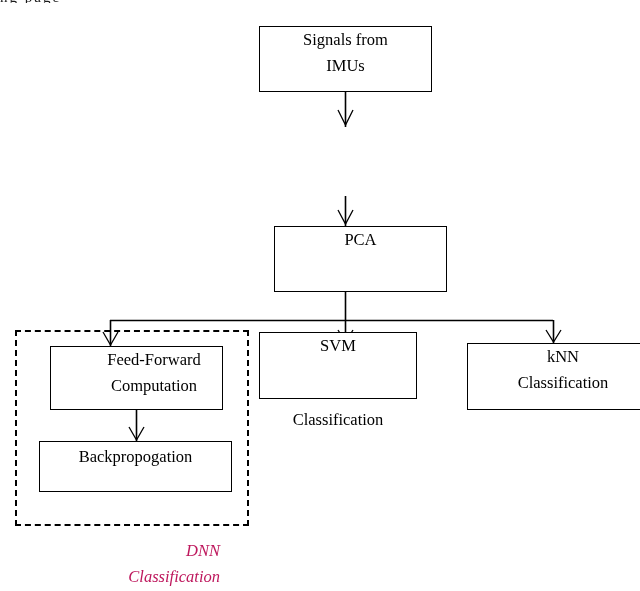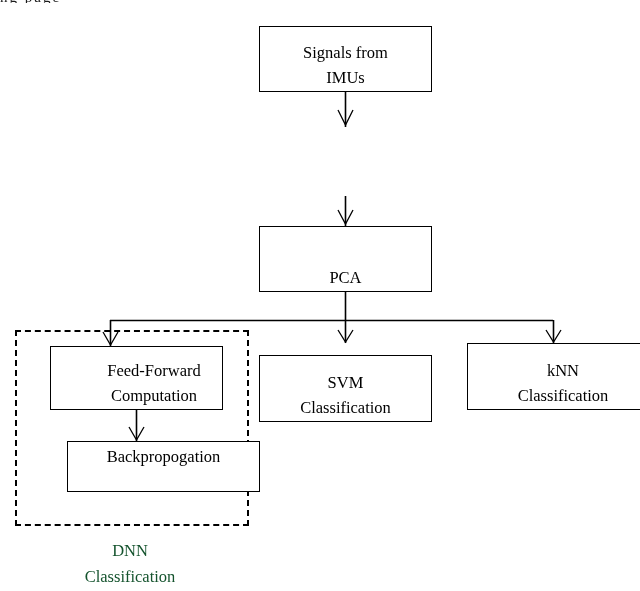--- a/index.html
+++ b/index.html
@@ -23,42 +23,43 @@
     height: 591px;
   }
   .node {
     position: absolute;
     box-sizing: border-box;
     background: #ffffff;
     border: 1.6px solid #000000;
     display: flex;
     flex-direction: column;
     align-items: center;
-    justify-content: flex-end;
+    justify-content: flex-start;
     text-align: center;
     color: #000000;
     font-size: 16.5px;
     line-height: 1.55;
     z-index: 2;
   }
   .node .line2 { display: block; }
   .group-dashed {
     position: absolute;
     box-sizing: border-box;
     border: 2.2px dashed #000000;
     background: transparent;
     z-index: 1;
   }
   .caption {
     position: absolute;
-    text-align: center;
-    color: #14532d;
+    text-align: right;
+    color: #be185d;
     font-size: 16.5px;
     line-height: 1.55;
     z-index: 2;
+    font-style: italic;
   }
   .clip-top {
     position: absolute;
     left: 0;
     top: -11px;
     width: 120px;
     height: 14px;
     color: #1a1a1a;
     font-size: 15px;
     letter-spacing: 2px;
@@ -118,34 +119,34 @@
   </svg>
 
   <div class="group-dashed" style="left:15px; top:330px; width:234px; height:196px;"></div>
 
   <div class="node" style="left:259px; top:26px; width:173px; height:66px;">
     <span>Signals from</span>
     <span class="line2">IMUs</span>
   </div>
 
 
-  <div class="node" style="left:259px; top:226px; width:173px; height:66px;">
+  <div class="node" style="left:274px; top:226px; width:173px; height:66px;">
     <span>PCA</span>
   </div>
 
   <div class="node" style="left:50px; top:346px; width:173px; height:64px;padding-left:35px;">
     <span>Feed-Forward</span>
     <span class="line2">Computation</span>
   </div>
 
-  <div class="node" style="left:39px; top:441px; width:193px; height:51px; justify-content:flex-start; padding-top:2px;margin-left:28px;">
+  <div class="node" style="left:39px; top:441px; width:193px; height:51px; justify-content:flex-start; padding-top:2px;">
     <span>Backpropogation</span>
   </div>
 
-  <div class="node" style="left:259px; top:355px; width:173px; height:67px;">
+  <div class="node" style="left:259px; top:332px; width:158px; height:67px;gap:48px;">
     <span>SVM</span>
     <span class="line2">Classification</span>
   </div>
 
   <div class="node" style="left:467px; top:343px; width:192px; height:67px;">
     <span>kNN</span>
     <span class="line2">Classification</span>
   </div>
 
   <div class="caption" style="left:40px; top:538px; width:180px;">

